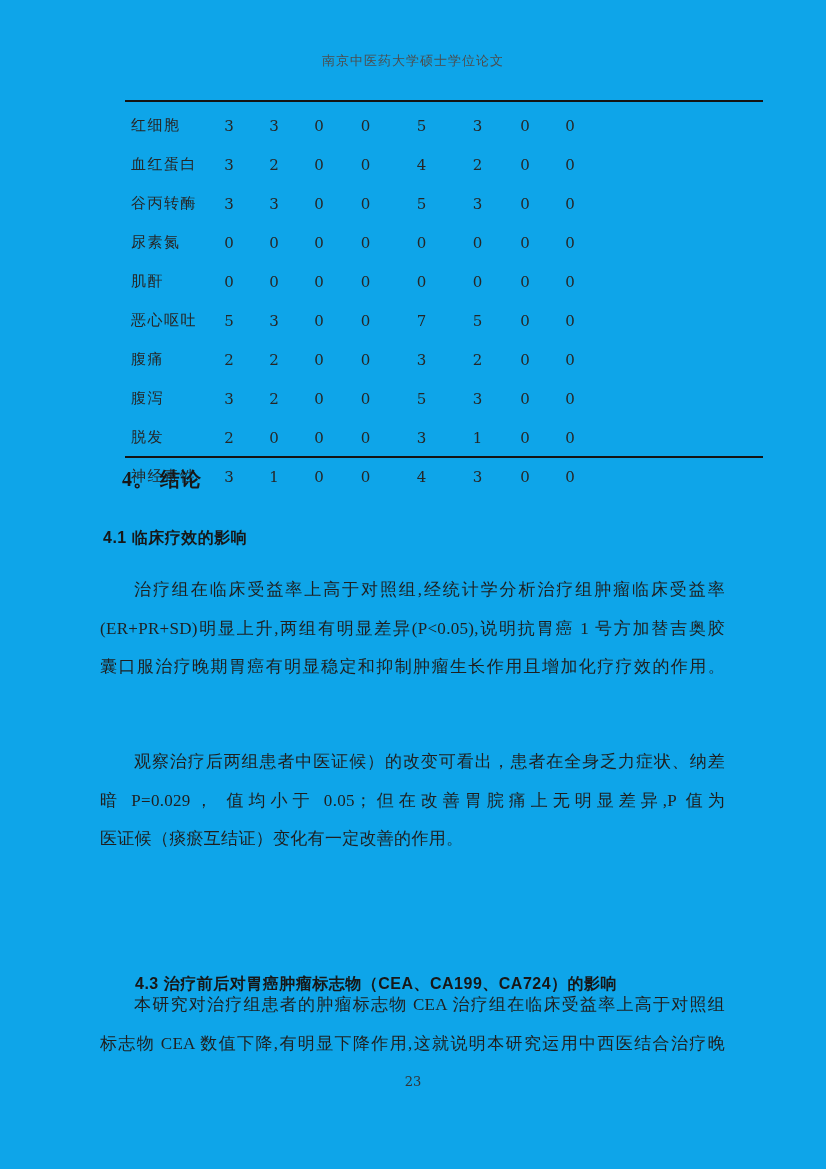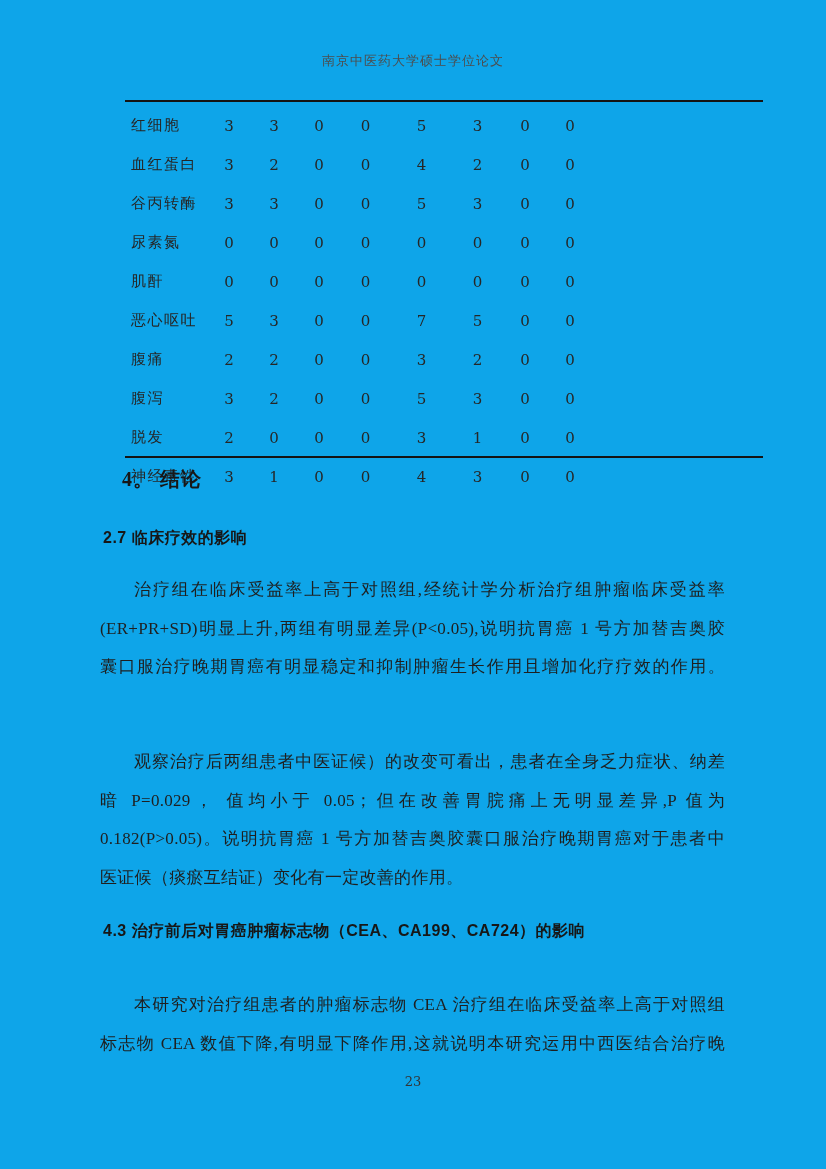--- a/index.html
+++ b/index.html
@@ -38,21 +38,21 @@
     letter-spacing:1px;white-space:nowrap;
   }
   .sub-heading{
     position:absolute;left:103px;
     font-family:"Liberation Sans","DejaVu Sans",sans-serif;
     font-weight:bold;font-size:16px;color:#171717;
     letter-spacing:0.5px;white-space:nowrap;
   }
   .h41{top:528px;}
   .h42{top:700px;}
-  .h43{top:921px;}
+  .h43{top:974px;margin-left:32px;}
   .para{
     position:absolute;left:100px;width:625px;
     font-size:17px;color:#1f1f1f;
   }
   .p1{top:571px;}
   .p2{top:743px;}
   .p3{top:986px;}
   .pline{
     height:38.6px;line-height:38.6px;
     white-space:nowrap;
@@ -187,33 +187,32 @@
         <span class="tcell">3</span>
         <span class="tcell">0</span>
         <span class="tcell">0</span>
       </div>
     </div>
 
   <div class="rule rule-bottom"></div>
 
   <div class="main-heading">4。 结论</div>
 
-  <div class="sub-heading h41">2.7 临床疗效的影响</div>
+  <div class="sub-heading h41">4.1 临床疗效的影响</div>
 
   <div class="para p1">
       <div class="pline indent">治疗组在临床受益率上高于对照组,经统计学分析治疗组肿瘤临床受益率</div>
       <div class="pline">(ER+PR+SD)明显上升,两组有明显差异(P&lt;0.05),说明抗胃癌 1 号方加替吉奥胶</div>
       <div class="pline">囊口服治疗晚期胃癌有明显稳定和抑制肿瘤生长作用且增加化疗疗效的作用。</div>
     </div>
 
 
   <div class="para p2">
       <div class="pline indent">观察治疗后两组患者中医证候）的改变可看出，患者在全身乏力症状、纳差</div>
       <div class="pline">暗 P=0.029， 值均小于 0.05；但在改善胃脘痛上无明显差异,P 值为</div>
-      <div class="pline">0.182(P&gt;0.05)。说明抗胃癌 1 号方加替吉奥胶囊口服治疗晚期胃癌对于患者中</div>
       <div class="pline last">医证候（痰瘀互结证）变化有一定改善的作用。</div>
     </div>
 
   <div class="sub-heading h43">4.3 治疗前后对胃癌肿瘤标志物（CEA、CA199、CA724）的影响</div>
 
   <div class="para p3">
       <div class="pline indent">本研究对治疗组患者的肿瘤标志物 CEA 治疗组在临床受益率上高于对照组</div>
       <div class="pline">标志物 CEA 数值下降,有明显下降作用,这就说明本研究运用中西医结合治疗晚</div>
     </div>
 

